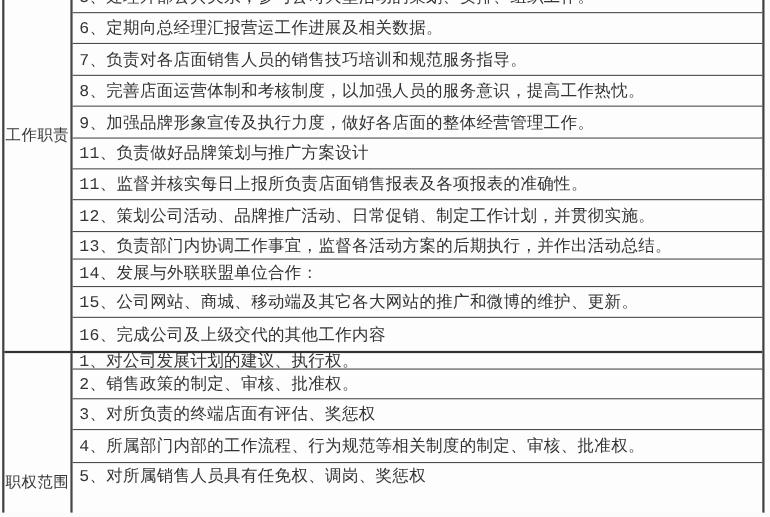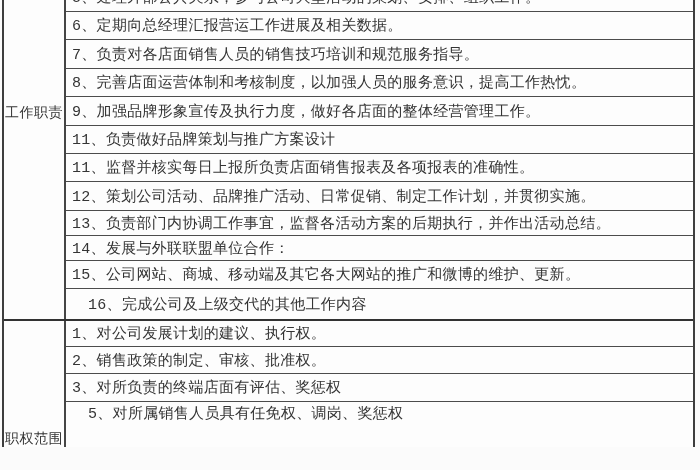--- a/index.html
+++ b/index.html
@@ -19,32 +19,32 @@
   .section-duties{border-bottom:2px solid #323232;}
   .label-cell{
     flex:0 0 62px;width:62px;position:relative;
     box-sizing:border-box;
     border-right:2px solid #454545;
   }
   .label-cell .label{
     position:absolute;left:0;right:0;text-align:center;
     font-size:14px;color:#343434;letter-spacing:0.5px;white-space:nowrap;
   }
-  .section-duties .label{top:121px;}
+  .section-duties .label{top:131px;}
   .section-authority .label{top:109px;}
   .rows{flex:1;display:flex;flex-direction:column;min-width:0;}
   .row{
     box-sizing:border-box;
     border-bottom:1.6px solid #4c4c4c;
     display:flex;align-items:center;
     padding-left:6px;
     font-size:15px;color:#343434;letter-spacing:0.3px;
     white-space:nowrap;overflow:hidden;font-family:Liberation Mono, monospace;
   }
-  .row.no-border{border-bottom:none;margin-left:16px;}
+  .row.no-border{border-bottom:none;}
   .row.clip-bottom{align-items:flex-start;padding-top:2px;}
 </style>
 </head>
 <body>
 
 <div class="doc-table">
 
   <section class="section section-duties">
     <div class="label-cell">
       <span class="label">工作职责</span>
@@ -87,28 +87,31 @@
           <span>16、完成公司及上级交代的其他工作内容</span>
         </div>
     </div>
   </section>
 
   <section class="section section-authority">
     <div class="label-cell">
       <span class="label">职权范围</span>
     </div>
     <div class="rows">
-      <div class="row" style="height:26px">
+      <div class="row" style="height:15px">
           <span>1、对公司发展计划的建议、执行权。</span>
         </div>
       <div class="row" style="height:27px">
           <span>2、销售政策的制定、审核、批准权。</span>
         </div>
       <div class="row" style="height:28px">
           <span>3、对所负责的终端店面有评估、奖惩权</span>
+        </div>
+      <div class="row" style="height:30px">
+          <span>4、所属部门内部的工作流程、行为规范等相关制度的制定、审核、批准权。</span>
         </div>
       <div class="row no-border clip-bottom" style="height:45px">
           <span>5、对所属销售人员具有任免权、调岗、奖惩权</span>
         </div>
     </div>
   </section>
 
 </div>
 
 </body></html>

